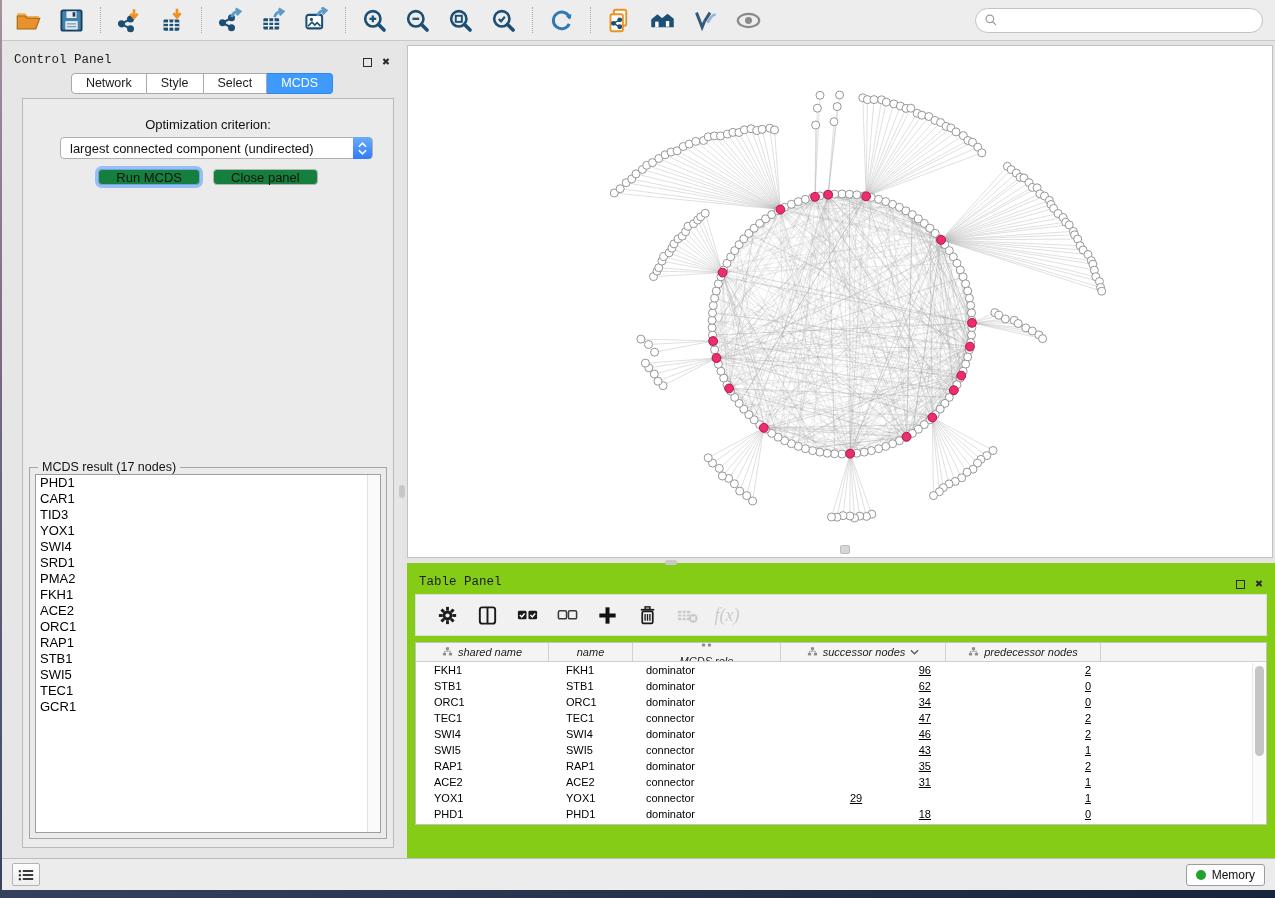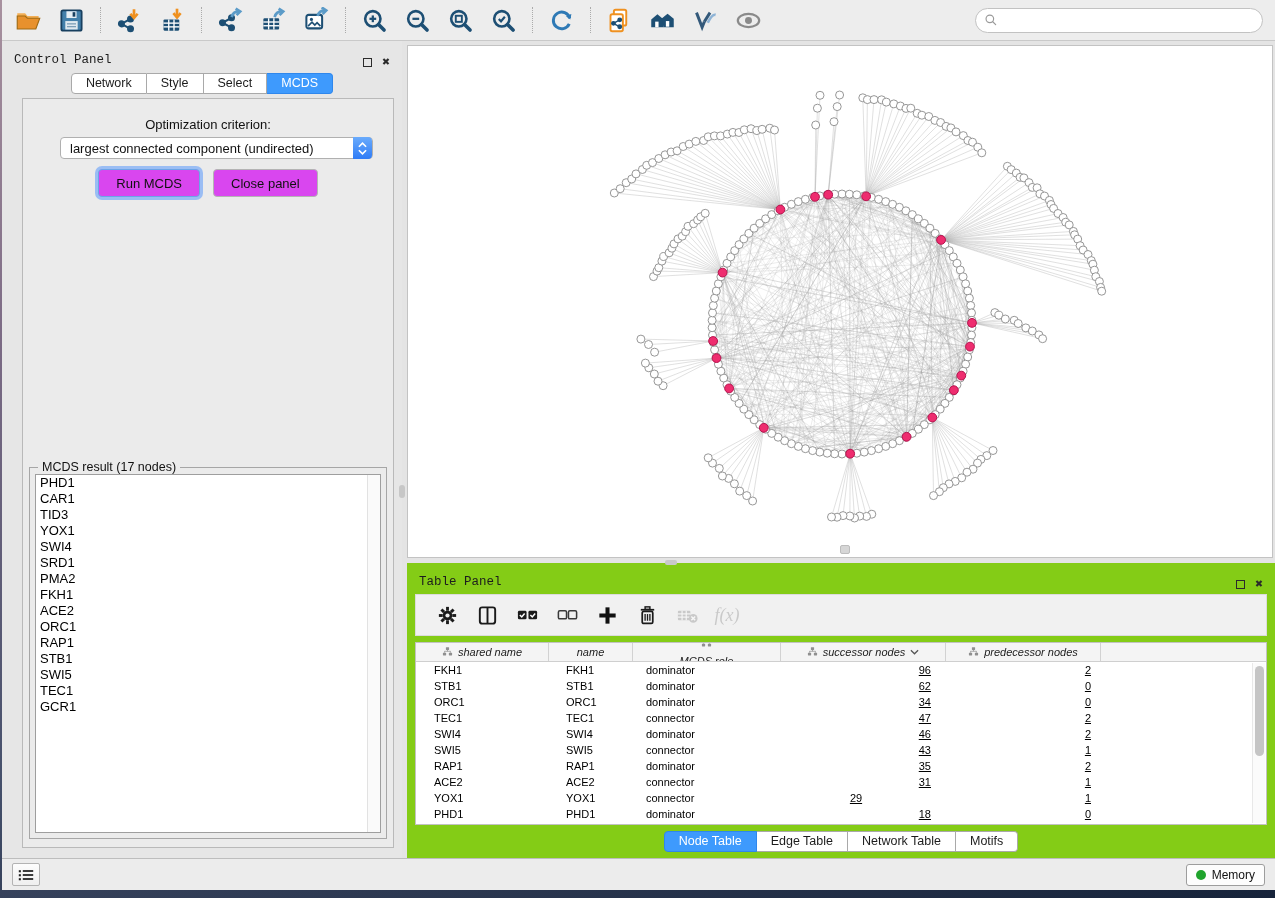--- a/index.html
+++ b/index.html
@@ -36,21 +36,21 @@
     background:#ebebeb; border:1px solid #b9b9b9;margin-left:12px; }
   .opt-label { text-align:center; font-size:13px; color:#111; margin-top:18px; }
   .dropdown { position:absolute; left:37px; top:38px; width:313px; height:22px; background:#fff;
     border:1px solid #b0b0b0; border-radius:4px; display:flex; align-items:center; font-size:13px;
     color:#111; padding-left:9px; }
   .dd-stepper { margin-left:auto; width:19px; height:22px; border-radius:0 4px 4px 0;
     background:linear-gradient(#6aabfc,#2f7cf6); display:flex; flex-direction:column;
     align-items:center; justify-content:center; gap:1px; }
   .dd-stepper svg { display:block; }
   .btn-row { position:absolute; left:0; top:70px; width:100%; display:flex; justify-content:center; gap:13px; }
-  .push-btn { height:28px; padding:0 17px; font-size:13px; color:#111; background:#d946ef;
+  .push-btn { height:16px; padding:0 17px; font-size:13px; color:#111; background:#15803d;
     border:1px solid #b4b4b4; border-radius:4px; cursor:default; }
   .push-btn.focused { box-shadow:0 0 0 3px rgba(87,152,252,.55); border-color:#6ba4e8; }
   .group-box { position:absolute; left:6px; right:6px; top:368px; bottom:8px; border:1px solid #a6a6a6; }
   .group-legend { position:absolute; top:-8px; left:8px; background:#ebebeb; padding:0 4px;
     font-size:12.5px; color:#111; }
   .mcds-list { position:absolute; left:5px; right:5px; top:6px; bottom:5px; background:#fff;
     border:1px solid #9e9e9e; overflow:hidden; }
   .mcds-scroll { position:absolute; right:0; top:0; bottom:0; width:13px; background:#fafafa;
     border-left:1px solid #e2e2e2; }
   .mcds-item { font-size:13px; line-height:16px; padding-left:4px; color:#000; }
@@ -1461,26 +1461,20 @@
             <div class="td" style="width: 84px; padding-left: 17px;">PHD1</div>
             <div class="td" style="width: 148px; padding-left: 13px;">dominator</div>
             <div class="td num" style="width: 165px; padding-right: 15px;">18</div>
             <div class="td num" style="width: 155px; padding-right: 10px;">0</div>
           </div>
         </div>
       <div class="tbl-vscroll">
         <div class="tbl-thumb"></div>
       </div>
     </div>
-    <div class="tp-tabs" id="tp-tabs">
-        <span class="seg-tab sel">Node Table</span>
-        <span class="seg-tab">Edge Table</span>
-        <span class="seg-tab">Network Table</span>
-        <span class="seg-tab">Motifs</span>
-      </div>
   </div>
 
   <div class="statusbar">
     <span class="list-btn">
       <svg width="16" height="14" viewBox="0 0 20 16">
         <g stroke="#222" stroke-width="2.2">
             <line x1="6" y1="3" x2="19" y2="3"></line>
             <line x1="6" y1="8" x2="19" y2="8"></line>
             <line x1="6" y1="13" x2="19" y2="13"></line>
           </g>

